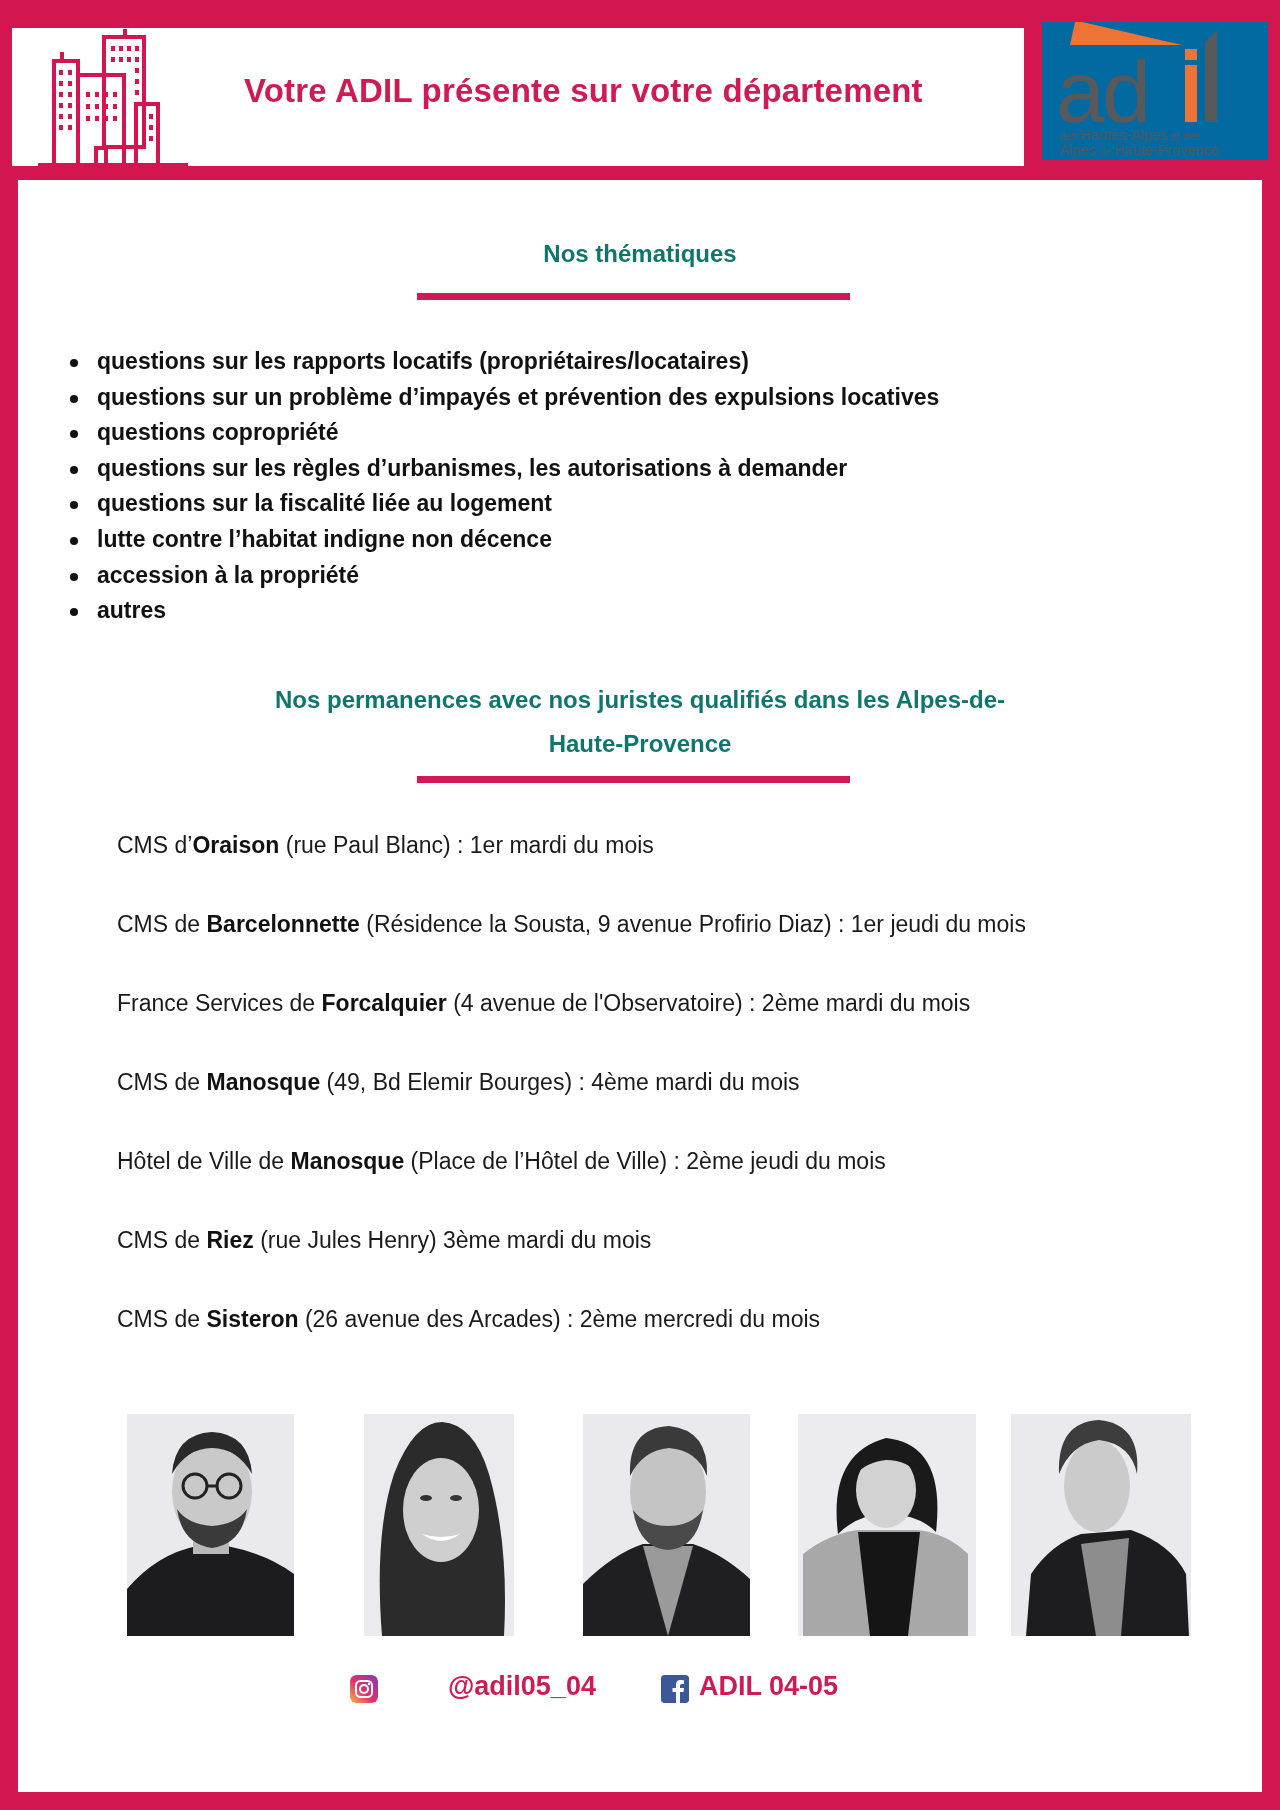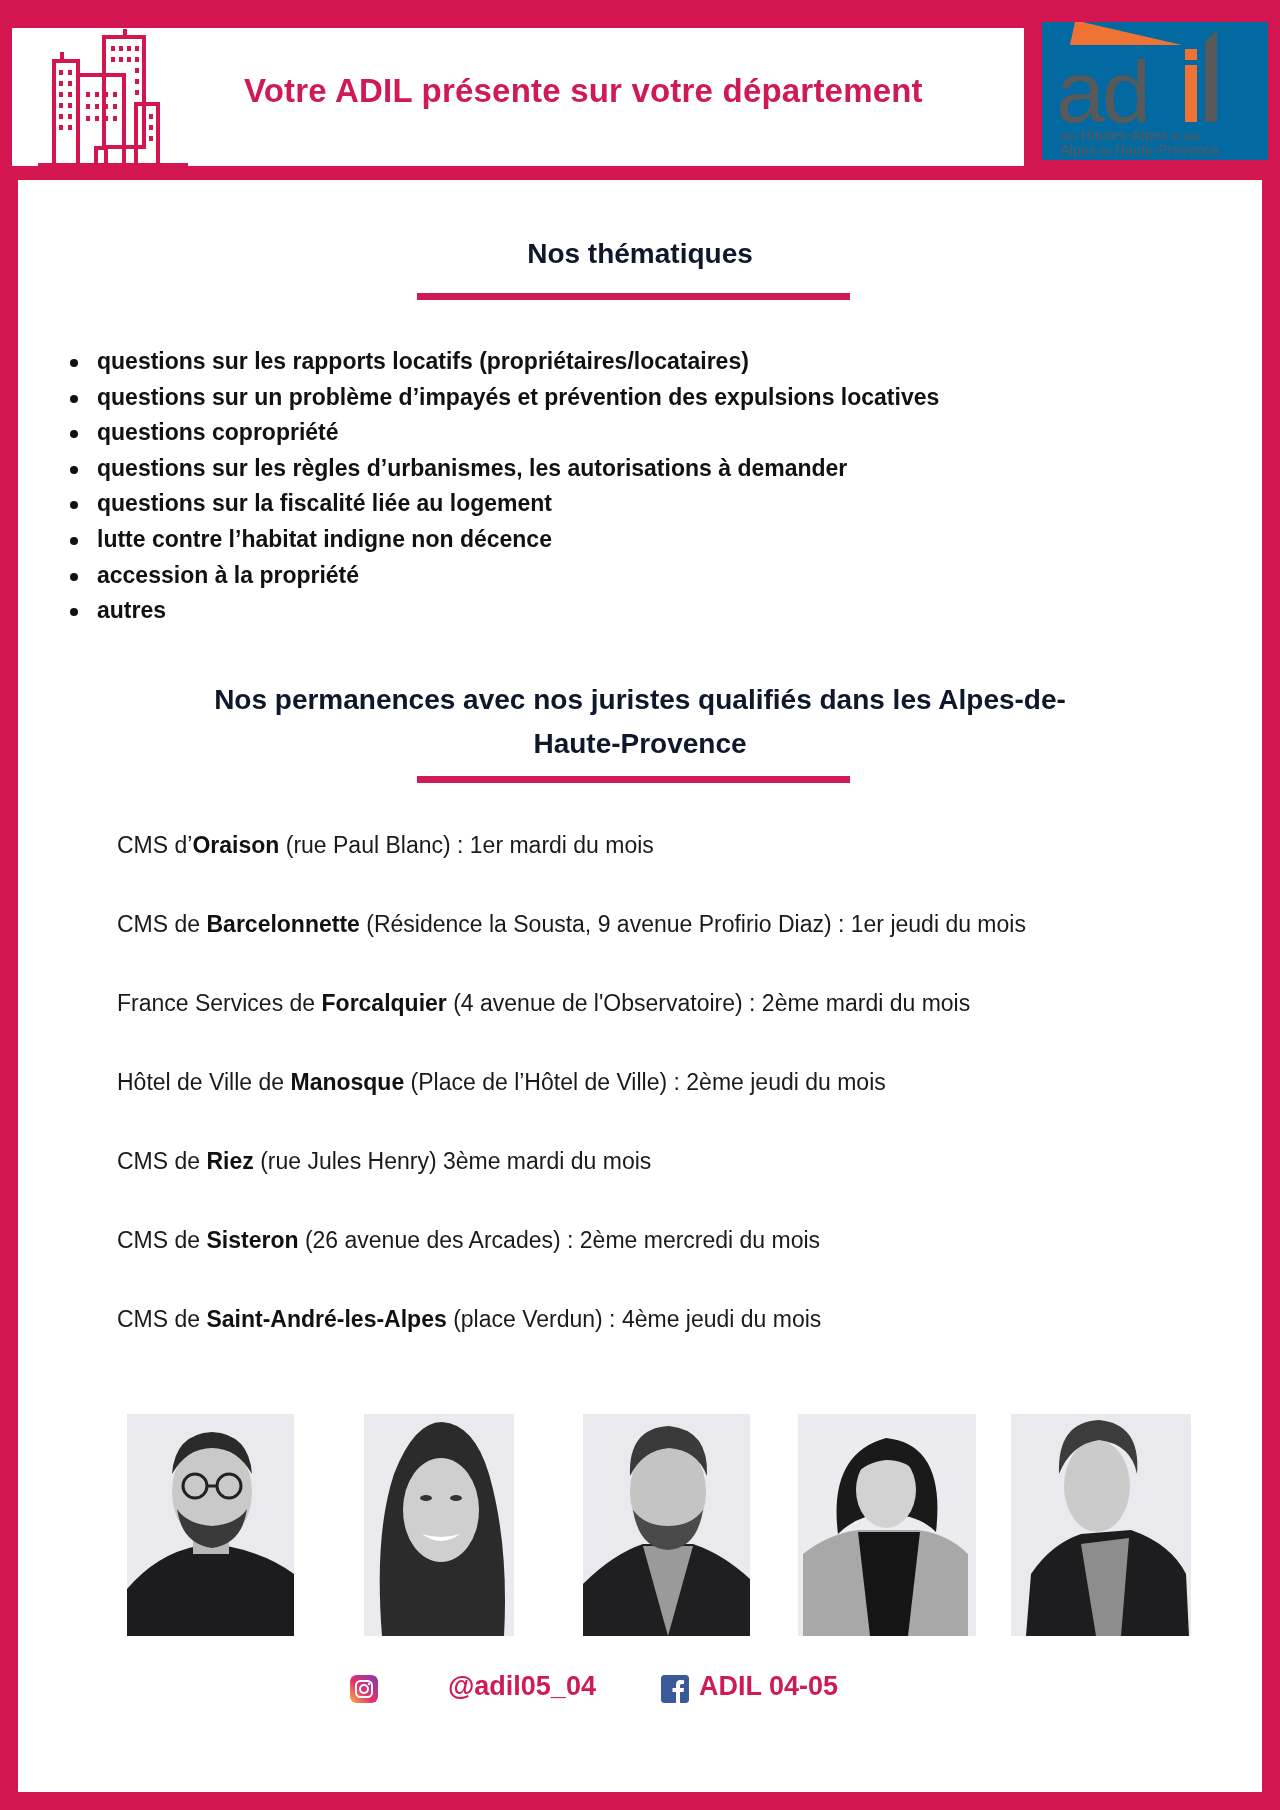--- a/index.html
+++ b/index.html
@@ -19,22 +19,22 @@
     background: #ffffff;
   }
   .buildings-icon { position: absolute; left: 26px; top: 0; width: 160px; height: 138px; }
   .header-title {
     position: absolute; left: 232px; top: 44px; font-size: 33px; font-weight: bold;
     color: #cf1a55; letter-spacing: 0.2px; white-space: nowrap;
   }
   .logo-svg { position: absolute; left: 0; top: 0; }
 
   .section-title {
-    position: absolute; left: 0; width: 1244px; text-align: center; color: #0f172a;
-    font-weight: bold; font-size: 28px; line-height: 44px;
+    position: absolute; left: 0; width: 1244px; text-align: center; color: #0f766e;
+    font-weight: bold; font-size: 24px; line-height: 44px;
   }
   .section-underline {
     position: absolute; left: 399px; width: 433px; height: 7px; background: #cf1a55;
   }
   .themes-list { position: absolute; left: 48px; top: 164px; list-style: none; }
   .themes-list li {
     position: relative; padding-left: 31px; font-size: 23px; font-weight: bold;
     color: #111111; line-height: 35.6px; white-space: nowrap;
   }
   .themes-list li::before {
@@ -160,24 +160,24 @@
   <div class="section-title" style="top:498px;">
     <div>Nos permanences avec nos juristes qualifiés dans les Alpes-de-</div>
     <div>Haute-Provence</div>
   </div>
   <div class="section-underline" style="top:596px;"></div>
 
   <div class="perm-list">
     <div class="perm-item"><span>CMS d’</span><b>Oraison</b><span> (rue Paul Blanc) : 1er mardi du mois</span></div>
     <div class="perm-item"><span>CMS de </span><b>Barcelonnette</b><span> (Résidence la Sousta, 9 avenue Profirio Diaz) : 1er jeudi du mois</span></div>
     <div class="perm-item"><span>France Services de </span><b>Forcalquier</b><span> (4 avenue de l'Observatoire) : 2ème mardi du mois</span></div>
+    <div class="perm-item"><span>CMS de </span><b>Manosque</b><span> (49, Bd Elemir Bourges) : 4ème mardi du mois</span></div>
     <div class="perm-item"><span>Hôtel de Ville de </span><b>Manosque</b><span> (Place de l’Hôtel de Ville) : 2ème jeudi du mois</span></div>
     <div class="perm-item"><span>CMS de </span><b>Riez</b><span> (rue Jules Henry) 3ème mardi du mois</span></div>
     <div class="perm-item"><span>CMS de </span><b>Sisteron</b><span> (26 avenue des Arcades) : 2ème mercredi du mois</span></div>
-    <div class="perm-item"><span>CMS de </span><b>Saint-André-les-Alpes</b><span> (place Verdun) : 4ème jeudi du mois</span></div>
   </div>
 
   <div class="photos-row">
     <div class="photo" style="left:109px; width:167px;">
       <svg width="167" height="222" viewBox="0 0 167 222">
         <rect width="167" height="222" fill="#e9e9ee"></rect>
         <path d="M0 222 L0 175 Q30 140 70 132 L100 132 Q140 140 167 160 L167 222 Z" fill="#1c1c1e"></path>
         <rect x="66" y="100" width="36" height="40" fill="#b8b8b8"></rect>
         <ellipse cx="85" cy="78" rx="40" ry="52" fill="#c9c9c9"></ellipse>
         <path d="M45 60 Q48 20 85 18 Q122 20 125 60 Q110 34 85 34 Q60 34 45 60 Z" fill="#2a2a2a"></path>

